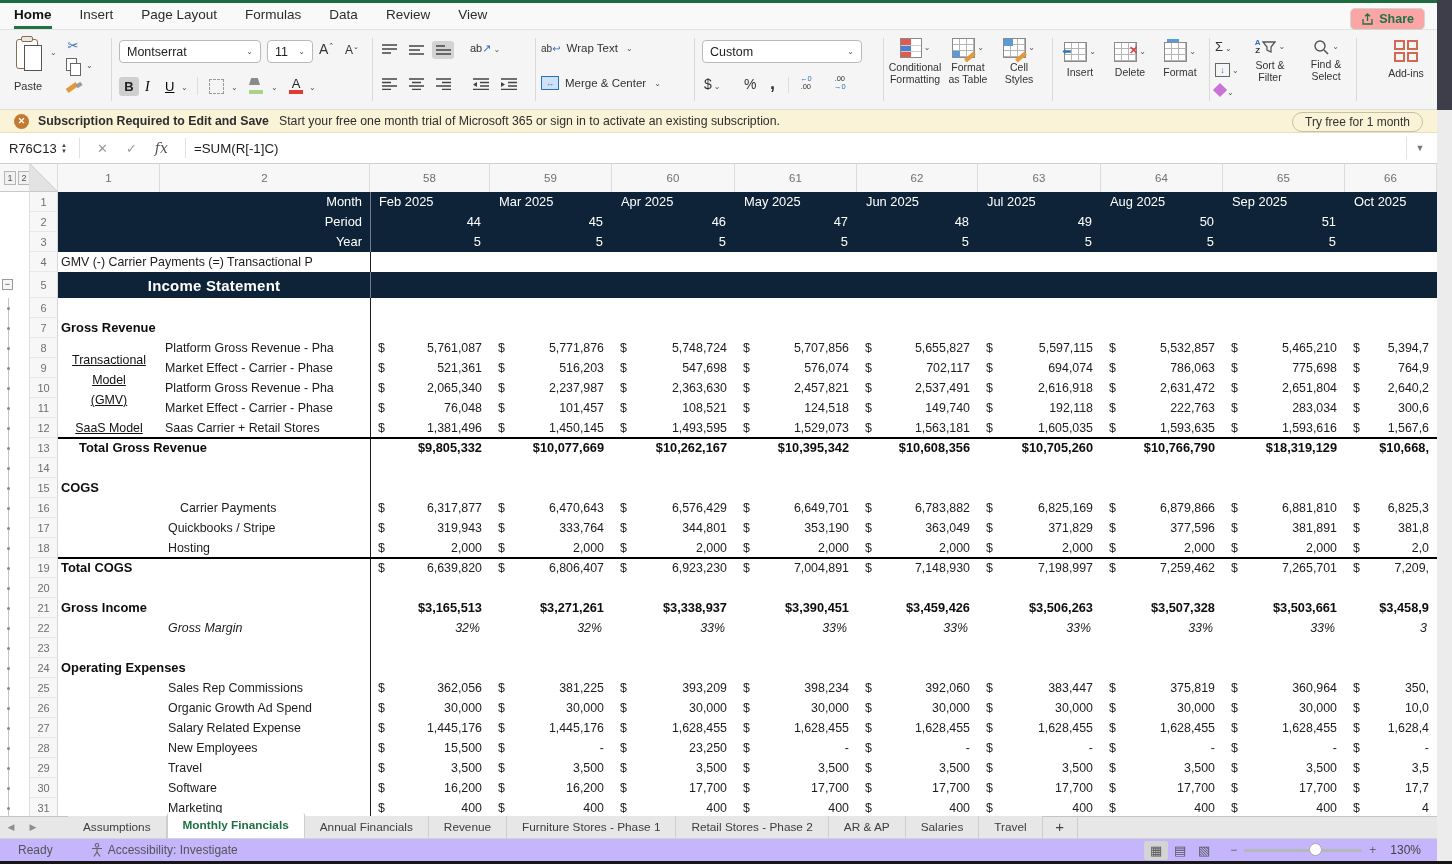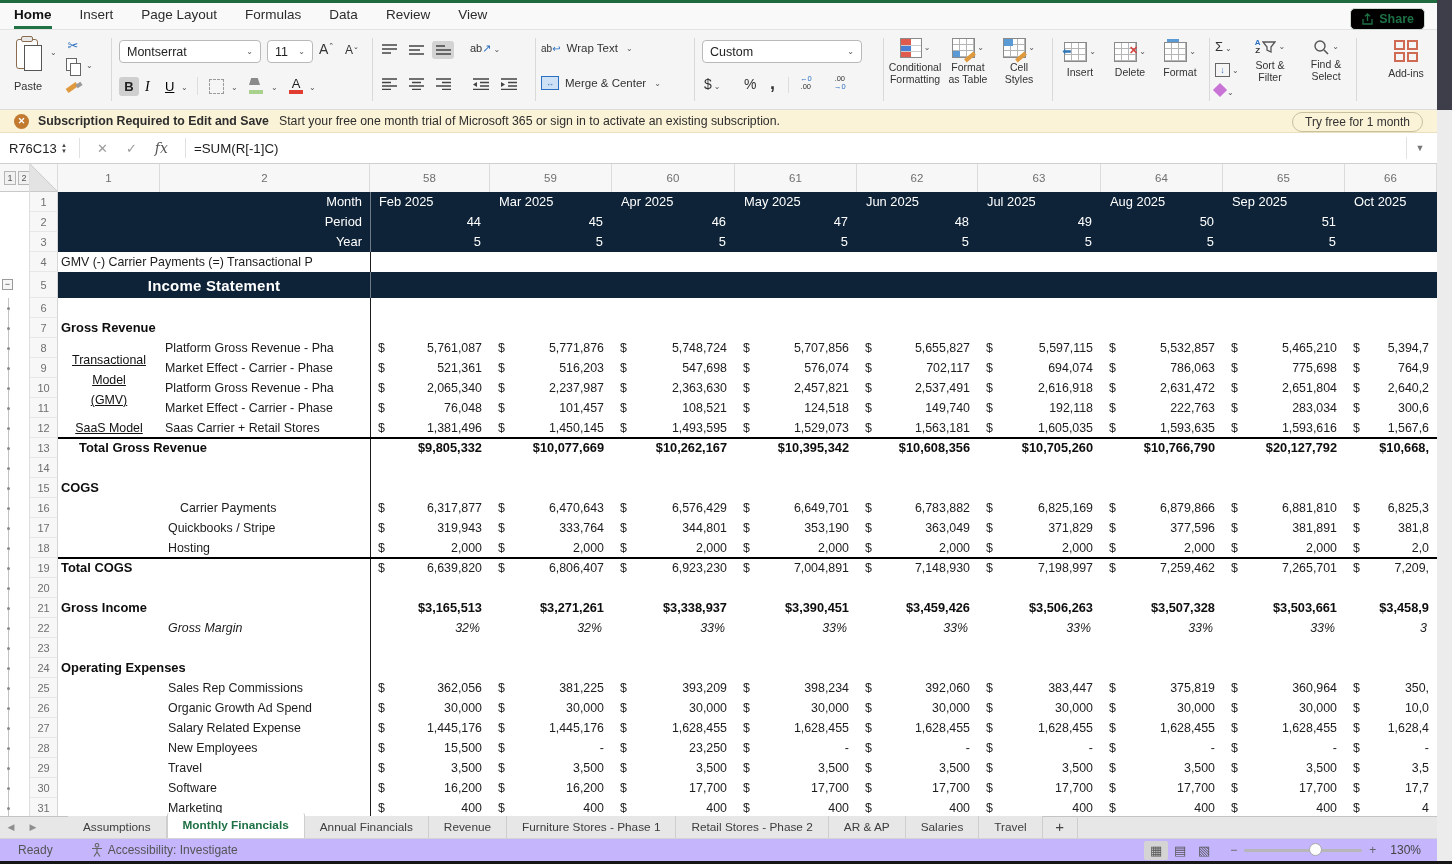--- a/index.html
+++ b/index.html
@@ -8,21 +8,21 @@
   .abs{position:absolute;box-sizing:border-box}
   .window{position:absolute;left:0;top:0;width:1437px;height:861px;background:#fff}
 
   
   .menubar{position:absolute;left:0;top:0;width:1437px;height:30px;background:#f9f9f9;
            border-top:3px solid #1e6b40;border-bottom:1px solid #e3e3e3;box-sizing:border-box;
            display:flex;align-items:stretch;gap:28px;padding-left:14px;font-size:13.5px;color:#2c2c2c}
   .menu-item{display:flex;align-items:center;cursor:default;border-bottom:3px solid transparent;box-sizing:border-box}
   .menu-item.active{font-weight:bold;border-bottom:3px solid #217346;color:#111}
   .share-btn{position:absolute;right:12px;top:5px;height:20px;display:flex;align-items:center;gap:5px;
-             border:1px solid #cdd8d0;border-radius:5px;background:#000000;color:#1e7145;
+             border:1px solid #cdd8d0;border-radius:5px;background:#fca5a5;color:#1e7145;
              font-weight:bold;font-size:12.5px;padding:0 10px}
 
   
   .ribbon{position:absolute;left:0;top:30px;width:1437px;height:80px;background:#f5f5f5;
           border-bottom:1px solid #dcdcdc;box-sizing:border-box;display:flex;align-items:stretch;padding:3px 6px}
   .rsep{width:1px;background:#d9d9d9;margin:5px 5px;flex:none}
   .rgroup{flex:none;position:relative}
   .smbtn{display:inline-flex;align-items:center;justify-content:center;color:#3a3a3a;border-radius:3px}
   .chev{font-size:8px;color:#555;margin-left:2px}
   .ddbox{background:#fff;border:1px solid #b9b9b9;border-radius:4px;display:flex;align-items:center;
@@ -684,21 +684,21 @@
       </div>
       <div class="abs" style="left: 58px; top: 273px; width: 1379px; height: 2px; background: rgb(0, 0, 0);"></div>
       <div class="abs sec" style="left: 76px; top: 274px; width: 300px; height: 20px; padding-left: 3px;">Total Gross Revenue</div>
       <div class="abs tot" style="left: 370px; top: 274px; width: 120px; height: 20px;">$9,805,332</div>
       <div class="abs tot" style="left: 490px; top: 274px; width: 122px; height: 20px;">$10,077,669</div>
       <div class="abs tot" style="left: 612px; top: 274px; width: 123px; height: 20px;">$10,262,167</div>
       <div class="abs tot" style="left: 735px; top: 274px; width: 122px; height: 20px;">$10,395,342</div>
       <div class="abs tot" style="left: 857px; top: 274px; width: 121px; height: 20px;">$10,608,356</div>
       <div class="abs tot" style="left: 978px; top: 274px; width: 123px; height: 20px;">$10,705,260</div>
       <div class="abs tot" style="left: 1101px; top: 274px; width: 122px; height: 20px;">$10,766,790</div>
-      <div class="abs tot" style="left: 1223px; top: 274px; width: 122px; height: 20px;">$20,127,792</div>
+      <div class="abs tot" style="left: 1223px; top: 274px; width: 122px; height: 20px;">$18,319,129</div>
       <div class="abs tot" style="left: 1345px; top: 274px; width: 92px; height: 20px;">$10,668,</div>
       <div class="abs sec" style="left: 58px; top: 314px; width: 300px; height: 20px; padding-left: 3px;">COGS</div>
       <div class="abs lbl" style="left: 172px; top: 334px; width: 207px; height: 20px; padding-left: 8px;">Carrier Payments</div>
       <div class="abs money" style="left: 370px; top: 334px; width: 120px; height: 20px;">
         <span>$</span>
         <span>6,317,877</span>
       </div>
       <div class="abs money" style="left: 490px; top: 334px; width: 122px; height: 20px;">
         <span>$</span>
         <span>6,470,643</span>

